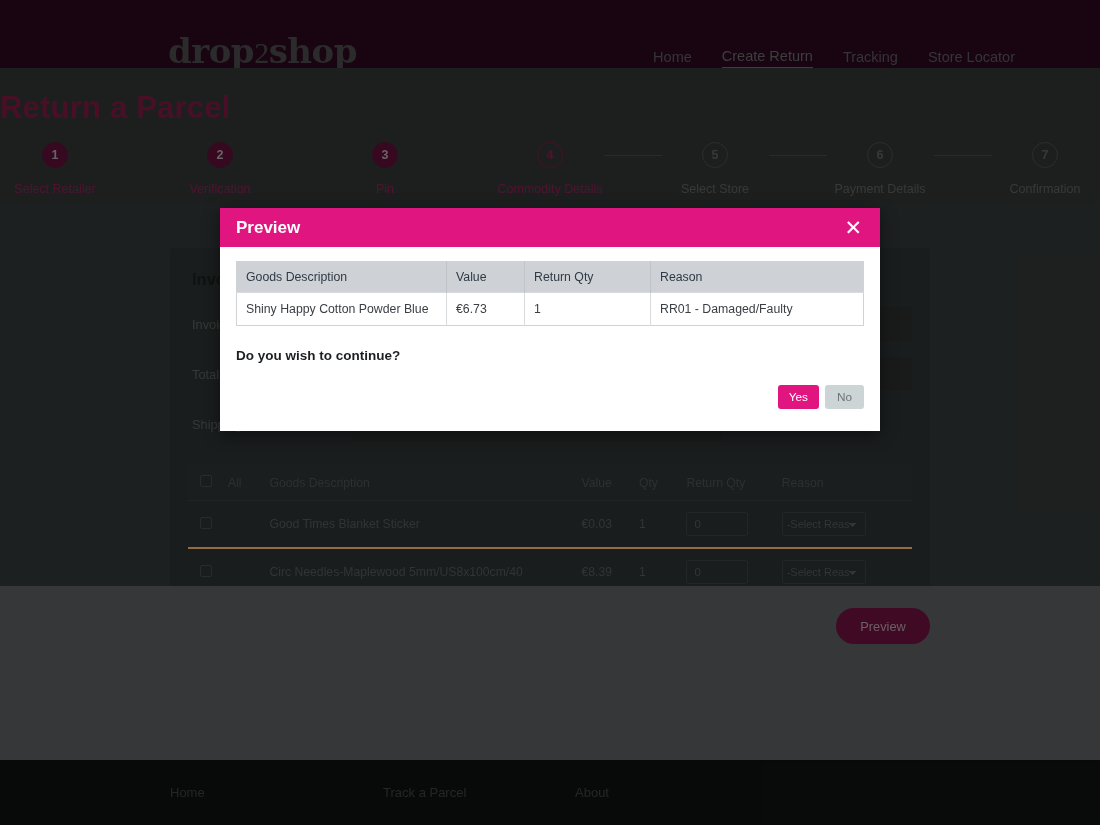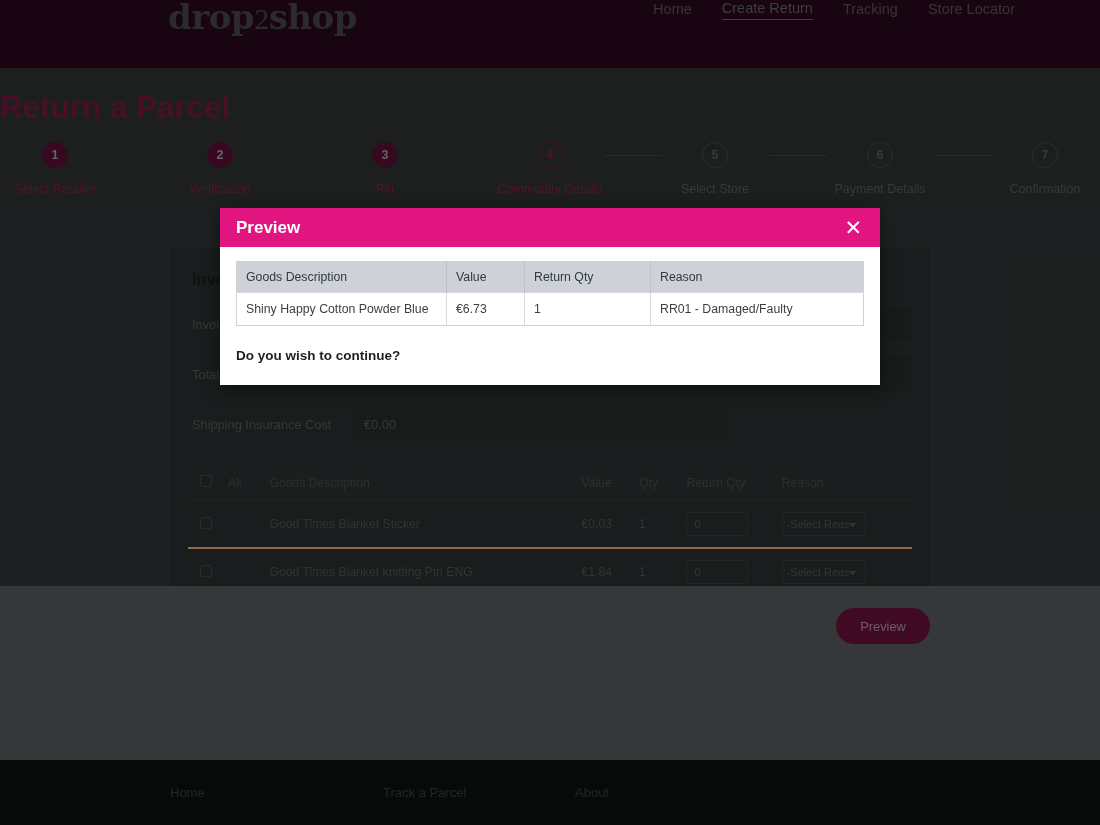--- a/index.html
+++ b/index.html
@@ -9,21 +9,21 @@
     overflow: hidden;
     background: #ffffff;
   }
   .page { position: relative; width: 1100px; height: 825px; }
 
   
   .site-header {
     height: 68px;
     background: #2b0a20;
     display: flex;
-    align-items: flex-start;
+    align-items: flex-end;
     padding: 0 40px 0 168px;
     position: relative;
     z-index: 1;
   }
   .logo {
     font-family: "DejaVu Serif", serif;
     font-weight: 700;
     font-size: 34px;
     letter-spacing: -0.5px;
     color: #4a4a4a;
@@ -486,31 +486,20 @@
               <th class="col-rqty">Return Qty</th>
               <th class="col-reason">Reason</th>
             </tr>
           </thead>
           <tbody>
             <tr>
               <td class="col-chk"><span class="chk"></span></td>
               <td class="col-all"></td>
               <td class="col-desc">Good Times Blanket Sticker</td>
               <td class="col-value">€0.03</td>
-              <td class="col-qty">1</td>
-              <td class="col-rqty"><input class="qty-input" value="0" style=""></td>
-              <td class="col-reason"><select class="reason-select">
-                    <option>-Select Reas</option>
-                  </select></td>
-            </tr>
-            <tr>
-              <td class="col-chk"><span class="chk"></span></td>
-              <td class="col-all"></td>
-              <td class="col-desc">Good Times Blanket knitting Ptn ENG</td>
-              <td class="col-value">€1.84</td>
               <td class="col-qty">1</td>
               <td class="col-rqty"><input class="qty-input" value="0" style=""></td>
               <td class="col-reason"><select class="reason-select">
                     <option>-Select Reas</option>
                   </select></td>
             </tr>
             <tr>
               <td class="col-chk"><span class="chk"></span></td>
               <td class="col-all"></td>
               <td class="col-desc">Circ Needles-Maplewood 5mm/US8x100cm/40</td>
@@ -592,16 +581,20 @@
             <td>Shiny Happy Cotton Powder Blue</td>
             <td>€6.73</td>
             <td>1</td>
             <td>RR01 - Damaged/Faulty</td>
           </tr>
         </tbody>
       </table>
 
       <div class="question">Do you wish to continue?</div>
 
+      <div class="modal-actions">
+        <button class="btn-yes">Yes</button>
+        <button class="btn-no">No</button>
+      </div>
     </div>
   </div>
 
 </div>
 
 </body></html>

